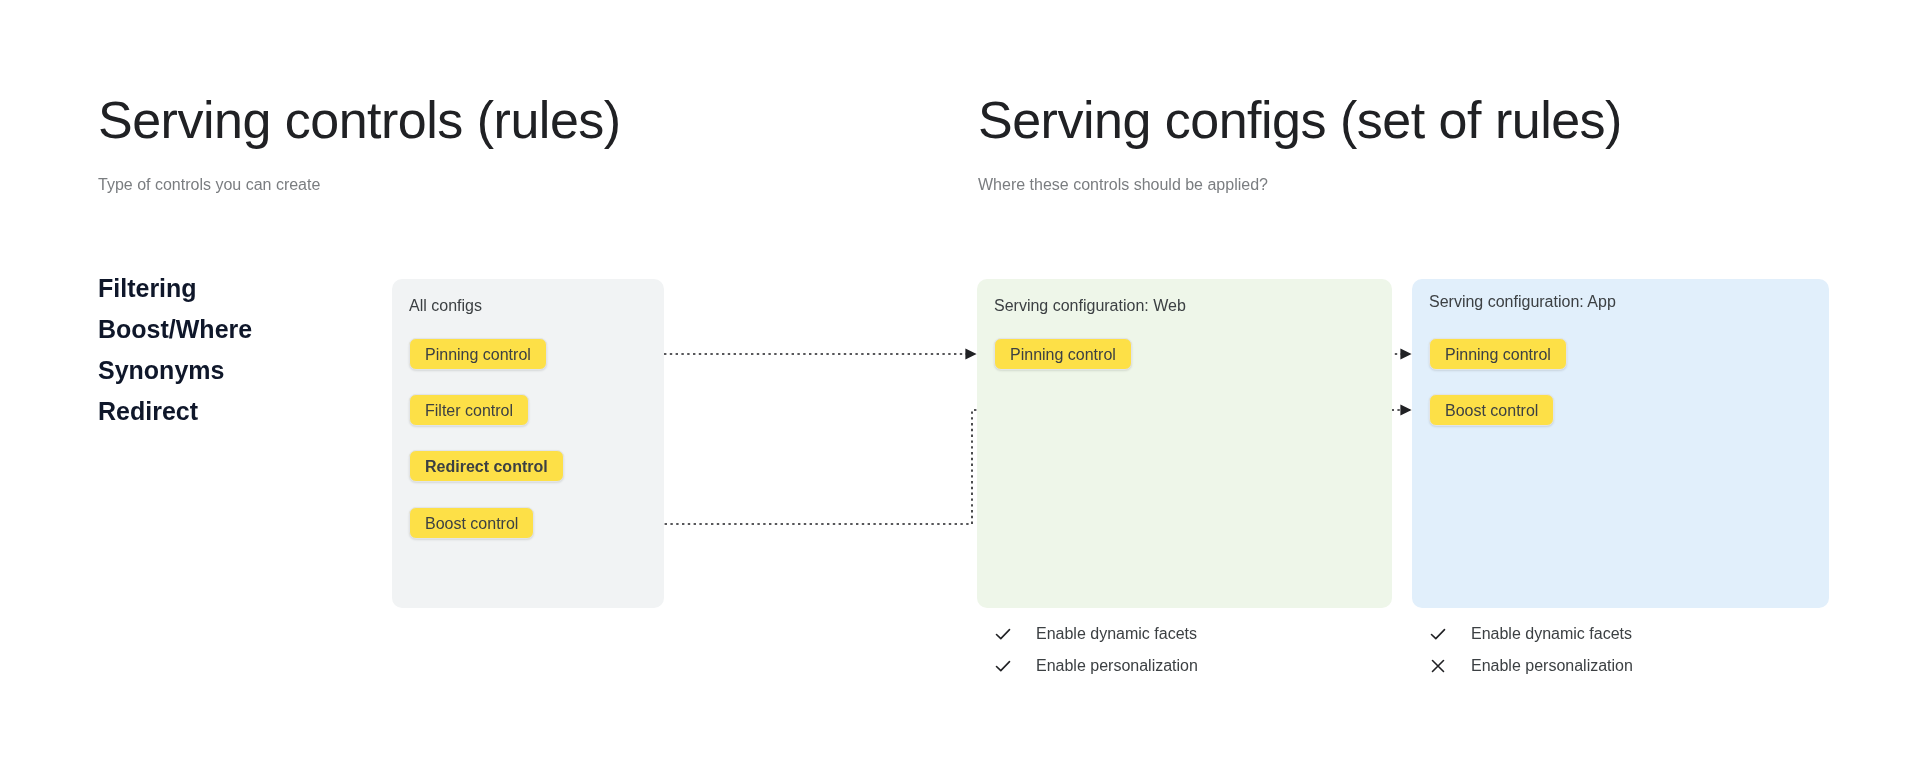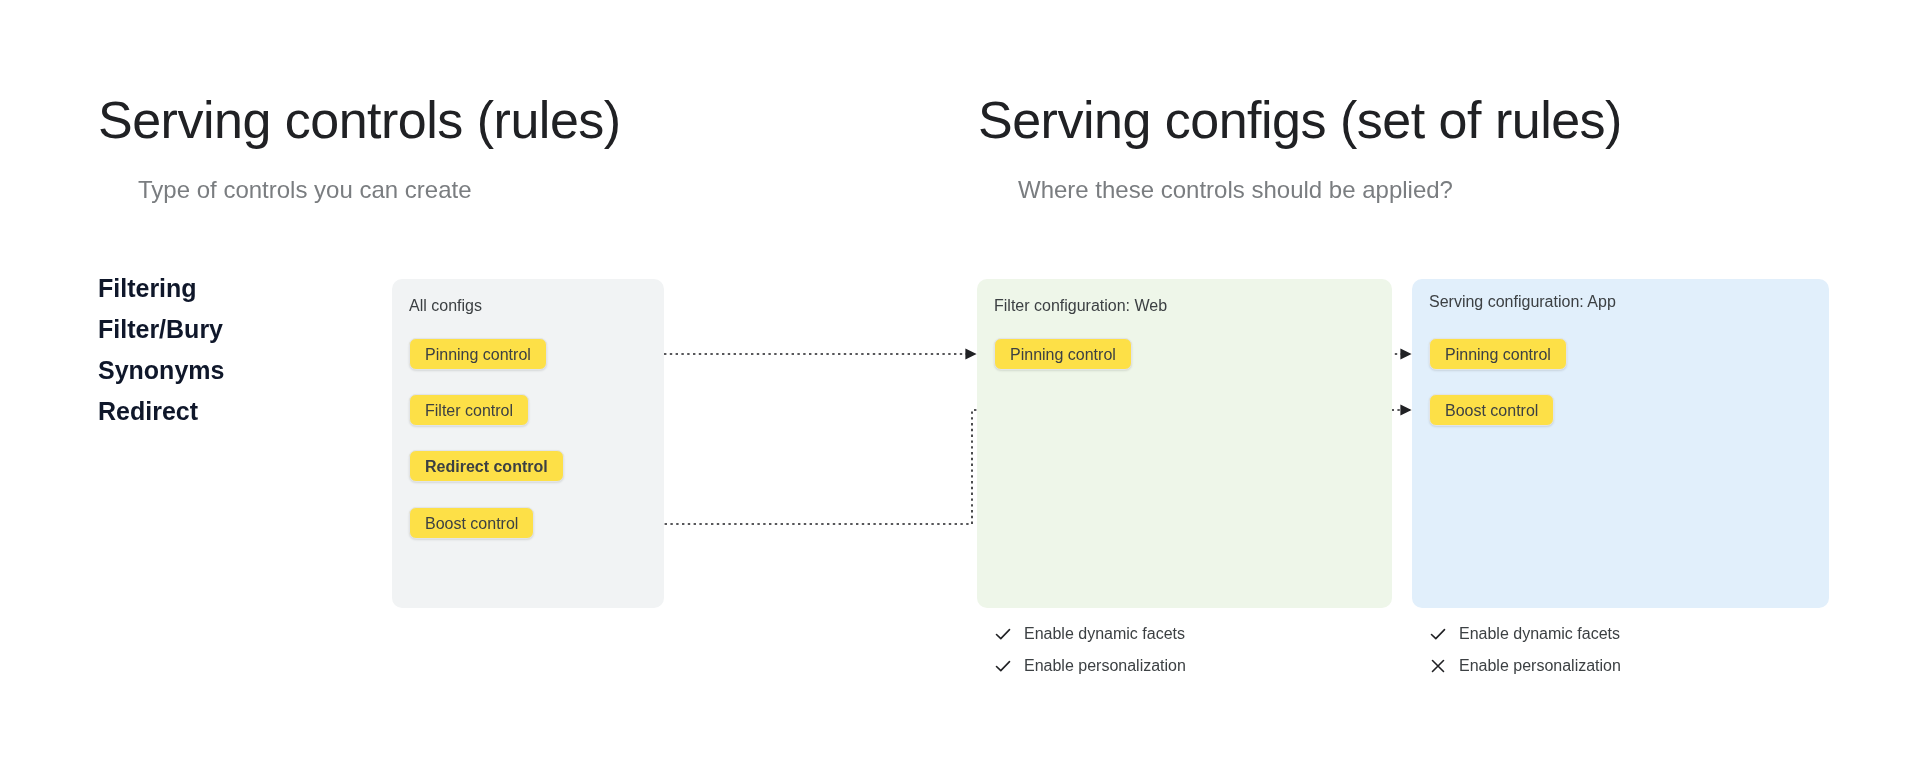--- a/index.html
+++ b/index.html
@@ -26,25 +26,24 @@
   .col-title {
     position: absolute;
     font-size: 52px;
     font-weight: 400;
     letter-spacing: -0.5px;
     color: #202124;
     white-space: nowrap;
   }
   .col-sub {
     position: absolute;
-    font-size: 24px;
+    font-size: 16px;
     font-weight: 400;
     color: #7a7d80;
     white-space: nowrap;
-    margin-left: 40px;
   }
   #left-title  { left: 98px;  top: 90px; }
   #left-sub    { left: 98px;  top: 176px; }
   #right-title { left: 978px; top: 90px; }
   #right-sub   { left: 978px; top: 176px; }
 
   
   .type-list {
     position: absolute;
     left: 98px;
@@ -100,21 +99,21 @@
     padding: 0 15px;
     white-space: nowrap;
     box-sizing: border-box;
   }
 
   
   .check-row {
     position: absolute;
     display: flex;
     align-items: center;
-    gap: 12px;
+    gap: 24px;
     font-size: 16px;
     color: #3c4043;
     white-space: nowrap;
   }
   .check-icon {
     width: 18px;
     height: 18px;
     flex: 0 0 18px;
     display: inline-block;
   }
@@ -133,21 +132,21 @@
 
 <div class="stage">
 
   <div class="col-title" id="left-title">Serving controls (rules)</div>
   <div class="col-sub" id="left-sub">Type of controls you can create</div>
   <div class="col-title" id="right-title">Serving configs (set of rules)</div>
   <div class="col-sub" id="right-sub">Where these controls should be applied?</div>
 
   <div class="type-list">
     <div class="type-item">Filtering</div>
-    <div class="type-item">Filter/Bury</div>
+    <div class="type-item">Boost/Where</div>
     <div class="type-item">Synonyms</div>
     <div class="type-item">Redirect</div>
   </div>
 
   <svg class="connector" viewBox="0 0 1920 775">
     <defs>
       <marker id="arrowhead" markerWidth="7" markerHeight="7" refX="6" refY="3.5" orient="auto">
         <polygon points="0 0, 7 3.5, 0 7" fill="#202124"></polygon>
       </marker>
     </defs>
@@ -160,21 +159,21 @@
   </svg>
 
   <div class="panel" id="panel-all"></div>
   <div class="panel-label" style="left:409px; top:297px;">All configs</div>
   <div class="chip" style="left:409px; top:338px;">Pinning control</div>
   <div class="chip" style="left:409px; top:372px;margin-top:22px;">Filter control</div>
   <div class="chip" style="left:409px; top:450px;font-weight:bold;">Redirect control</div>
   <div class="chip" style="left:409px; top:507px;">Boost control</div>
 
   <div class="panel" id="panel-web"></div>
-  <div class="panel-label" style="left:994px; top:297px;">Filter configuration: Web</div>
+  <div class="panel-label" style="left:994px; top:297px;">Serving configuration: Web</div>
   <div class="chip" style="left:994px; top:338px;">Pinning control</div>
 
   <div class="check-row" style="left:994px; top:625px;">
     <span class="check-icon">
       <svg width="18" height="18" viewBox="0 0 18 18">
           <path d="M2.5 9.5 L6.8 13.6 L15.5 4.6" stroke="#202124" stroke-width="1.6" fill="none" stroke-linecap="round" stroke-linejoin="round"></path>
         </svg>
     </span>
     <span>Enable dynamic facets</span>
   </div>

